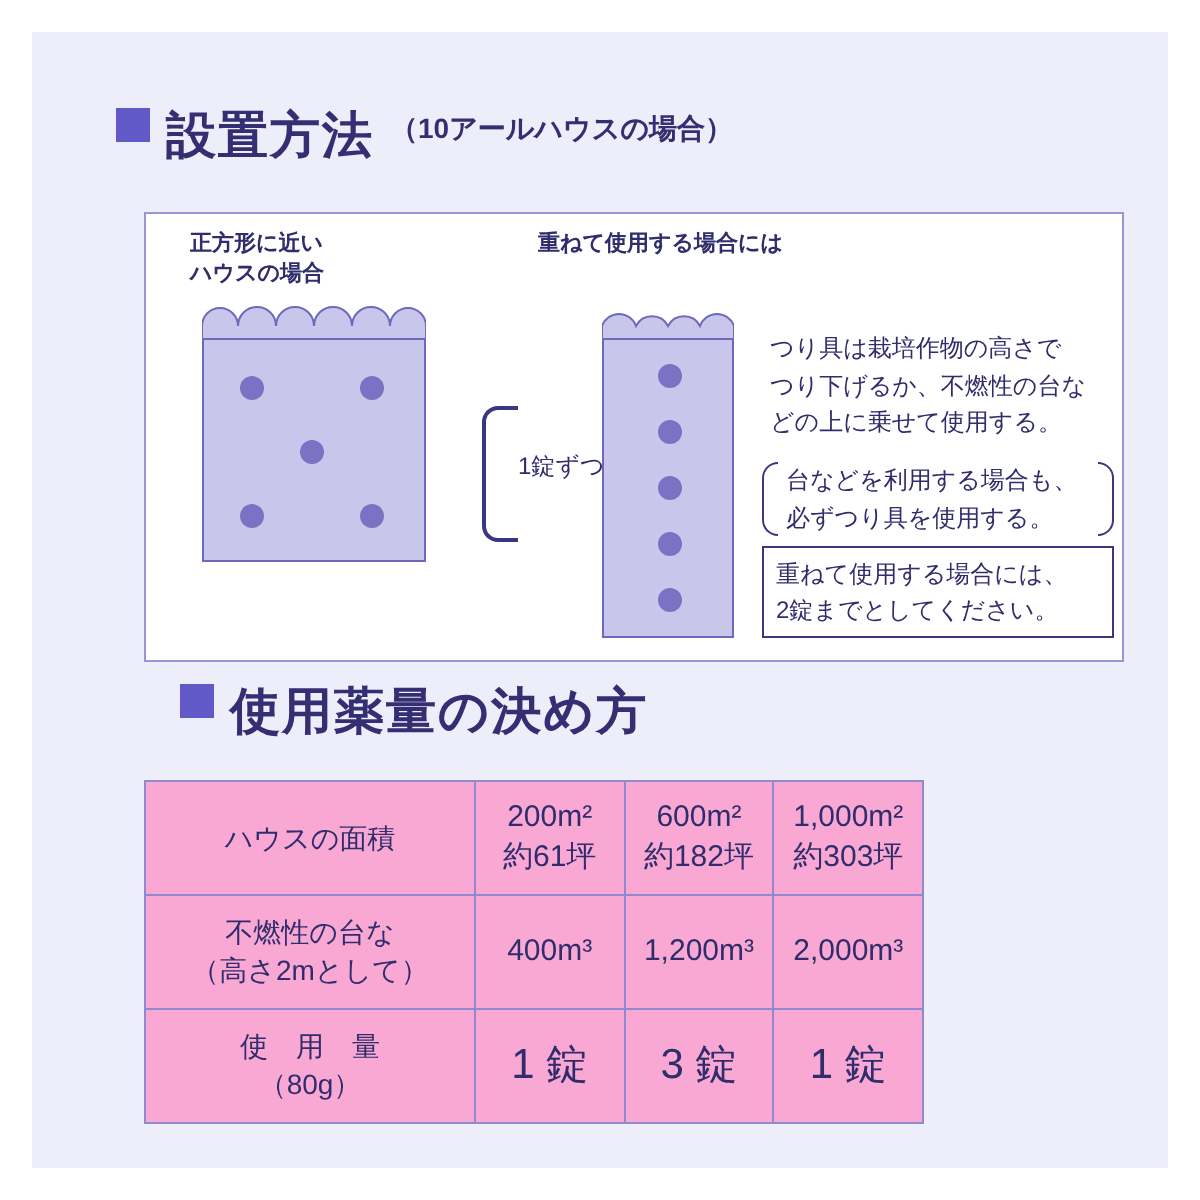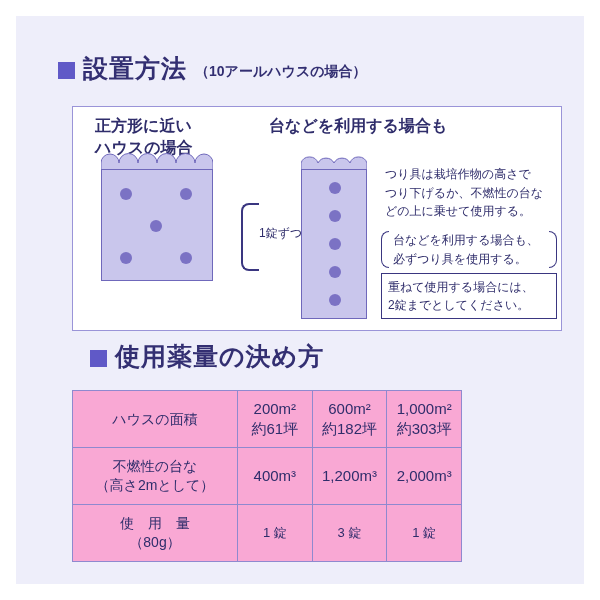--- a/index.html
+++ b/index.html
@@ -34,21 +34,21 @@
     position: absolute;
     left: 42px;
     top: 40px;
     width: 516px;
     height: 510px;
   }
 
   
   .section-head {
     display: flex;
-    align-items: flex-end;
+    align-items: flex-start;
     gap: 8px;
   }
   .head-marker {
     width: 17px;
     height: 17px;
     background: #6059c7;
     display: inline-block;
     position: relative;
     top: -2px;
     flex: 0 0 auto;
@@ -74,21 +74,21 @@
     top: 50px;
     width: 490px;
     height: 225px;
     background: #ffffff;
     border: 1px solid #9a94d8;
     box-sizing: border-box;
   }
 
   .lbl {
     position: absolute;
-    font-size: 16px;
+    font-size: 11px;
     color: #2f2d6b;
     line-height: 1.35;
     white-space: pre-line;
   }
   .lbl-b {
     font-weight: bold;
   }
 
   
   .house-sq {
@@ -239,41 +239,41 @@
     line-height: 1.35;
     padding: 6px 2px;
     white-space: pre-line;
   }
   table.dose td.rowhead {
     width: 160px;
     font-size: 14px;
   }
   table.dose tr.r1 td { height: 44px; }
   table.dose tr.r2 td { height: 44px; }
-  table.dose tr.r3 td { height: 44px; font-size: 13px; }
+  table.dose tr.r3 td { height: 44px; font-size: 21px; }
   table.dose tr.r3 td.rowhead { font-size: 14px; margin-top: 21px; }
 </style>
 </head>
 <body>
 
 <div id="page">
   <div class="frame">
     <div class="inner">
 
       <div class="section-head">
         <span class="head-marker"></span>
         <span class="head-title">設置方法</span>
         <span class="head-sub">（10アールハウスの場合）</span>
       </div>
 
       <div class="diagram-box">
 
         <div class="lbl lbl-b" style="left:22px; top:8px;">正方形に近い
 ハウスの場合</div>
-        <div class="lbl lbl-b" style="left:196px; top:8px;">台などを利用する場合も</div>
+        <div class="lbl lbl-b" style="left:196px; top:8px;">重ねて使用する場合には</div>
 
         <svg class="roof-sq" viewBox="0 0 112 20" preserveAspectRatio="none">
           <path d="M0,20 L0,12 A9,9 0 0 1 18,12 A9,9 0 0 1 37,12 A9,9 0 0 1 56,12 A9,9 0 0 1 75,12 A9,9 0 0 1 94,12 A9,9 0 0 1 112,12 L112,20 Z" fill="#c9c6ec" stroke="#6f68bb" stroke-width="1"></path>
         </svg>
         <div class="house-sq">
           <span class="dot" style="left:18px; top:18px;"></span>
           <span class="dot" style="left:78px; top:18px;"></span>
           <span class="dot" style="left:48px; top:50px;"></span>
           <span class="dot" style="left:18px; top:82px;"></span>
           <span class="dot" style="left:78px; top:82px;"></span>

